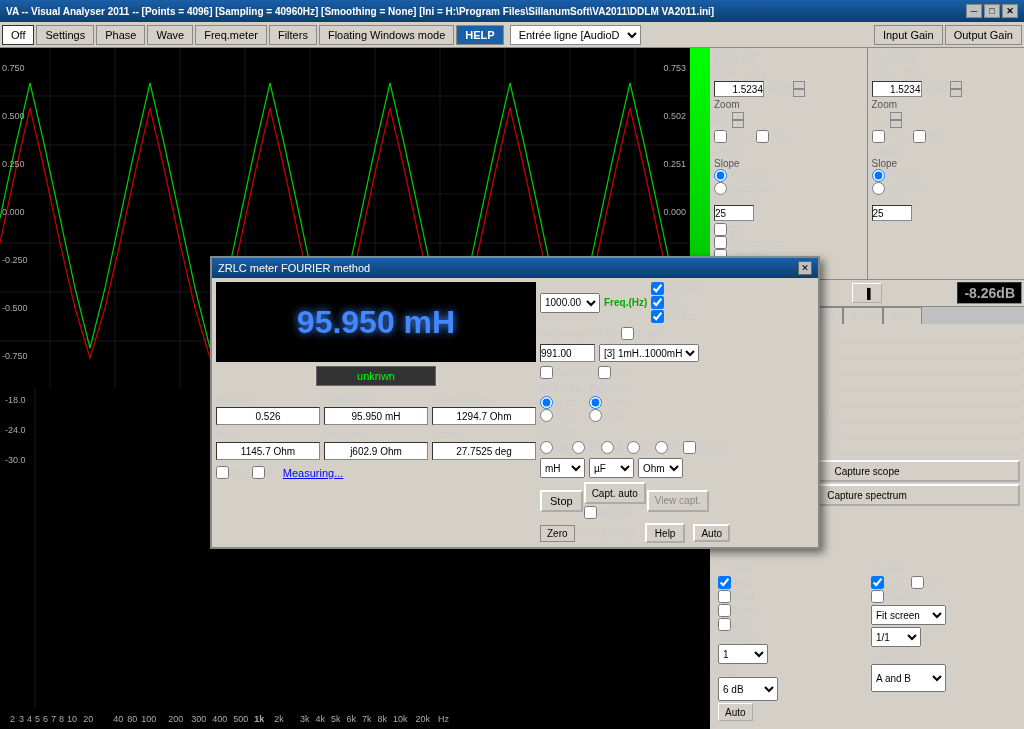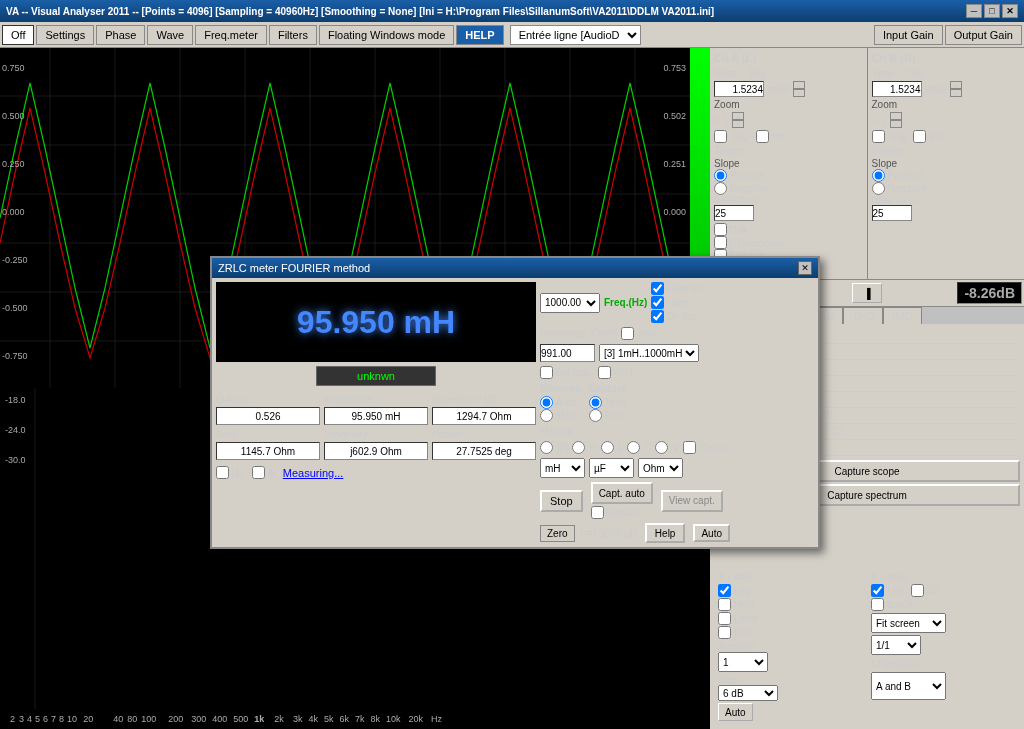--- a/index.html
+++ b/index.html
@@ -268,21 +268,21 @@
       gap: 4px;
       margin-bottom: 4px;
     }
     .unit-select {
       width: 45px;
       height: 20px;
       font-size: 10px;
     }
     .zrlc-action-row {
       display: flex;
-      gap: 8px;
+      gap: 1px;
       align-items: center;
       margin-bottom: 4px;
     }
     .action-btn {
       height: 22px;
       padding: 0 8px;
       font-size: 11px;
       background: #d4d0c8;
       border: 2px outset #fff;
       cursor: pointer;
@@ -626,21 +626,21 @@
         <span style="margin-right:6px;">20</span>
         <span style="margin-right:4px;margin-top:28px;">30</span>
         <span style="margin-right:4px;">40</span>
         <span style="margin-right:4px;">80</span>
         <span style="margin-right:12px;">100</span>
         <span style="margin-right:8px;">200</span>
         <span style="margin-right:6px;">300</span>
         <span style="margin-right:6px;">400</span>
         <span style="margin-right:6px;">500</span>
         <span style="margin-right:10px;font-weight:bold;">1k</span>
-        <span style="margin-right:9px;">2k</span>
+        <span style="margin-right:16px;">2k</span>
         <span style="margin-right:6px;">3k</span>
         <span style="margin-right:6px;">4k</span>
         <span style="margin-right:6px;">5k</span>
         <span style="margin-right:6px;">6k</span>
         <span style="margin-right:6px;">7k</span>
         <span style="margin-right:6px;">8k</span>
         <span style="margin-right:8px;">10k</span>
         <span style="margin-right:8px;">20k</span>
         <span>Hz</span>
       </div>
@@ -841,21 +841,21 @@
           </div>
           <div style="display:flex;align-items:center;gap:2px;">
             <select style="width:50px;height:20px;font-size:10px;">
               <option>1</option><option>2</option><option>4</option>
             </select>
           </div>
           <div style="display:flex;align-items:center;gap:2px;margin-top:2px;font-size:10px;">
             <span>Step</span>
           </div>
           <div style="display:flex;align-items:center;gap:2px;">
-            <select style="width:60px;height:16px;font-size:10px;">
+            <select style="width:60px;height:24px;font-size:10px;">
               <option>6 dB</option><option>3 dB</option><option>10 dB</option>
             </select>
           </div>
           <div style="margin-top:2px;">
             <button class="auto-small-btn">Auto</button>
           </div>
         </div>
 
         <div class="axis-section">
           <div class="axis-title">X - axis</div>

